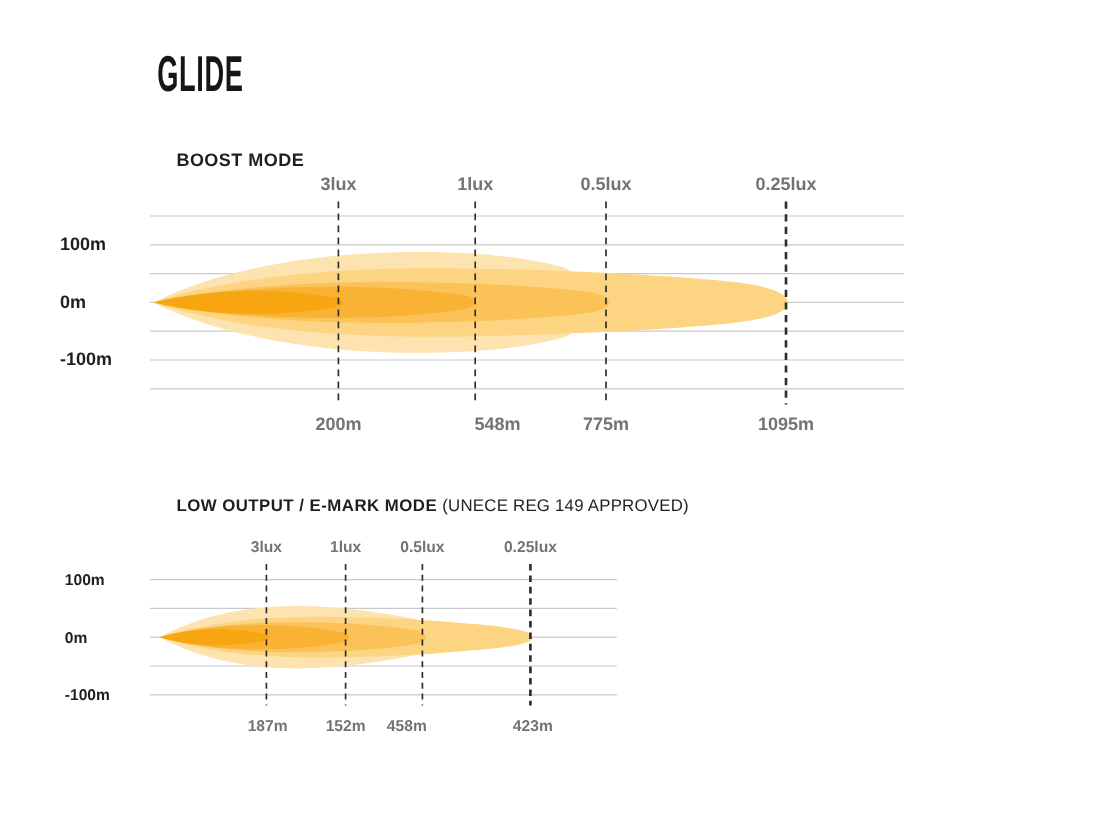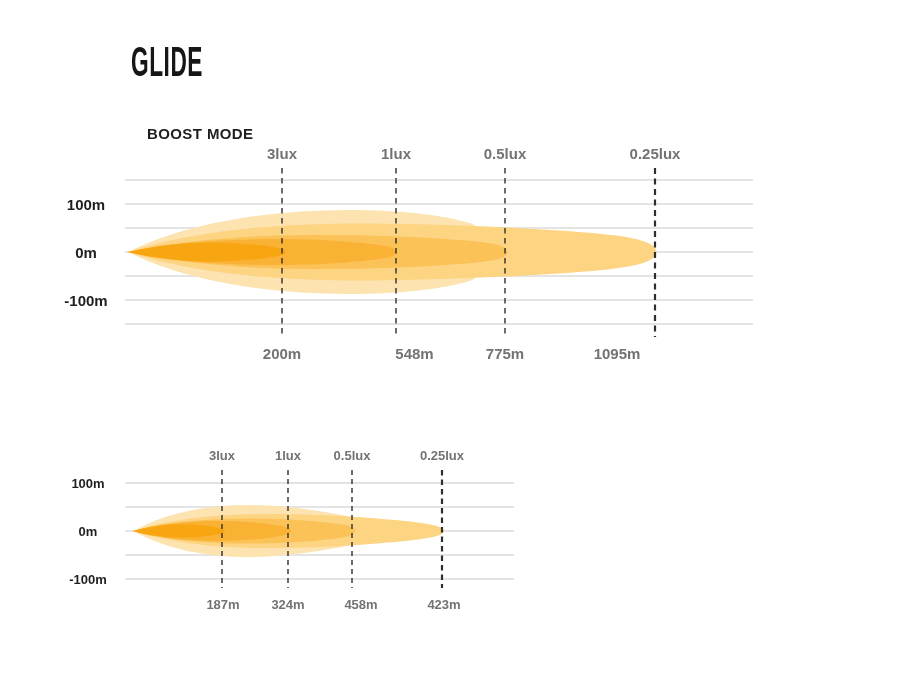--- a/index.html
+++ b/index.html
@@ -21,21 +21,21 @@
   }
   .mode-heading .note{font-weight:normal;letter-spacing:0.2px;}
   .lbl{
     position:absolute;transform:translateX(-50%);
     font-weight:bold;color:#737373;white-space:nowrap;line-height:1;
   }
   .s15{font-size:15px;}
   .s13{font-size:13px;}
   .ylab{
     position:absolute;transform:translateY(-50%);
-    font-weight:bold;color:#1f1f1f;text-align:center;line-height:1;
+    font-weight:bold;color:#1f1f1f;text-align:left;line-height:1;
   }
   .chart-svg{position:absolute;left:0;top:0;}
 </style>
 </head>
 <body>
 
 <div class="page">
 
   <h1 class="product-title">GLIDE</h1>
 
@@ -76,22 +76,26 @@
   <div class="lbl s15" style="left:505px;top:146px;">0.5lux</div>
   <div class="lbl s15" style="left:655px;top:146px;">0.25lux</div>
 
   <div class="ylab s15" style="left:50px;width:72px;top:204px;">100m</div>
   <div class="ylab s15" style="left:50px;width:72px;top:252px;">0m</div>
   <div class="ylab s15" style="left:50px;width:72px;top:300px;">-100m</div>
 
   <div class="lbl s15" style="left:282px;top:346px;">200m</div>
   <div class="lbl s15" style="left:396px;top:346px;padding-left:37px;">548m</div>
   <div class="lbl s15" style="left:505px;top:346px;">775m</div>
-  <div class="lbl s15" style="left:617px;top:346px;">1095m</div>
+  <div class="lbl s15" style="left:655px;top:346px;">1095m</div>
 
+  <h2 class="mode-heading" style="top:399px;font-size:14px;">
+    <span>LOW OUTPUT / E-MARK MODE</span>
+    <span class="note">(UNECE REG 149 APPROVED)</span>
+  </h2>
 
   <svg class="chart-svg" width="920" height="170" viewBox="0 455 920 170" style="top:455px;">
 
     <g stroke="#c9c9c9" stroke-width="1">
       <line x1="125" y1="483" x2="514" y2="483"></line>
       <line x1="125" y1="507" x2="514" y2="507"></line>
       <line x1="125" y1="531" x2="514" y2="531"></line>
       <line x1="125" y1="555" x2="514" y2="555"></line>
       <line x1="125" y1="579" x2="514" y2="579"></line>
     </g>
@@ -115,17 +119,17 @@
   <div class="lbl s13" style="left:222px;top:449px;">3lux</div>
   <div class="lbl s13" style="left:288px;top:449px;">1lux</div>
   <div class="lbl s13" style="left:352px;top:449px;">0.5lux</div>
   <div class="lbl s13" style="left:442px;top:449px;">0.25lux</div>
 
   <div class="ylab s13" style="left:54px;width:68px;top:483px;">100m</div>
   <div class="ylab s13" style="left:54px;width:68px;top:531px;">0m</div>
   <div class="ylab s13" style="left:54px;width:68px;top:579px;">-100m</div>
 
   <div class="lbl s13" style="left:223px;top:598px;">187m</div>
-  <div class="lbl s13" style="left:288px;top:598px;">324m</div>
-  <div class="lbl s13" style="left:361px;top:598px;">458m</div>
+  <div class="lbl s13" style="left:288px;top:598px;">152m</div>
+  <div class="lbl s13" style="left:339px;top:598px;">458m</div>
   <div class="lbl s13" style="left:444px;top:598px;">423m</div>
 
 </div>
 
 </body></html>

